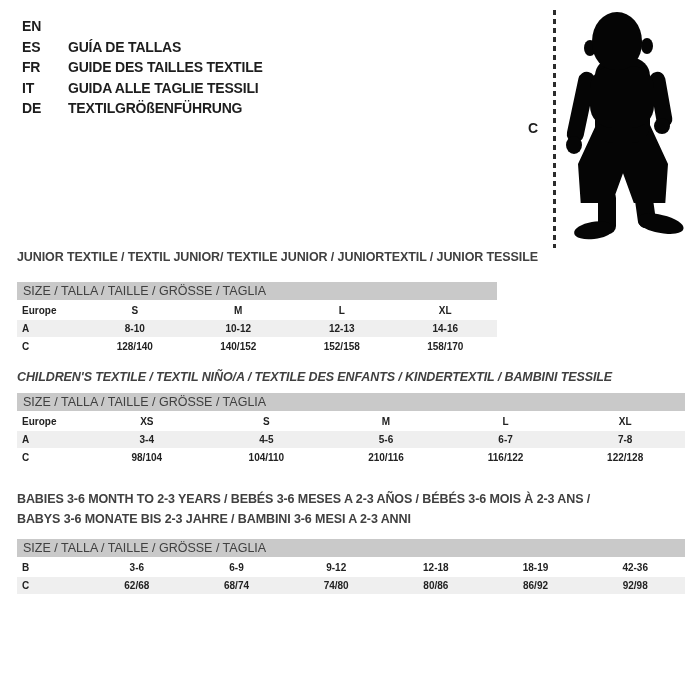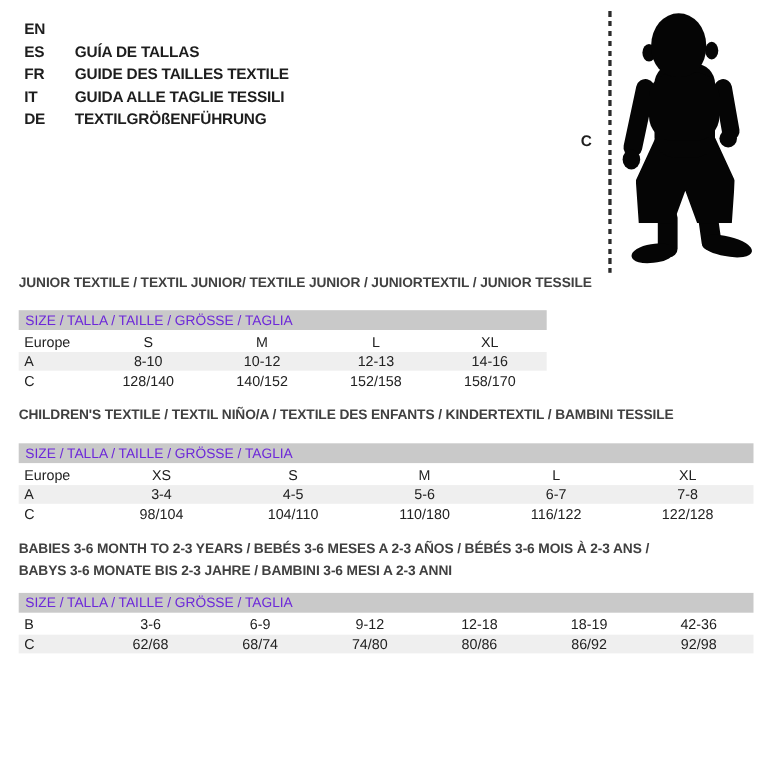--- a/index.html
+++ b/index.html
@@ -38,30 +38,30 @@
   .b-foot-l { left:14px; top:214px; width:38px; height:17px; border-radius:55% 45% 45% 55%; transform:rotate(-8deg); }
   .b-foot-r { left:78px; top:207px; width:46px; height:18px; border-radius:45% 55% 55% 45%; transform:rotate(12deg); }
 
   
   .size-section { position:absolute; left:17px; width:668px; }
   .sec-junior   { top:250px; }
   .sec-children { top:370px; }
   .sec-babies   { top:492px; }
   .sec-title { font-size:12.5px; font-weight:700; letter-spacing:-0.1px; line-height:15px; color:#404040; }
   .sec-title.first { margin-bottom:17px; }
-  .sec-children .sec-title.first { margin-bottom:18px; }
+  .sec-children .sec-title.first { margin-bottom:8px;font-style:italic; }
   .sec-babies .sec-title.first { margin-bottom:5px; }
   .sec-babies .sec-title.line2 { margin-bottom:12px; }
   .size-bar {
     height:18px; line-height:18px; background:var(--bar-bg, #c9c9c9);
-    font-size:12.5px; font-weight:400; color:#6d28d9; padding-left:6px; box-sizing:border-box;
+    font-size:12.5px; font-weight:400; color:#404040; padding-left:6px; box-sizing:border-box;
     margin-bottom:2px;
   }
   .sec-junior .size-bar, .sec-junior .trow { width:480px; }
-  .trow { display:flex; height:17px; line-height:17px; margin-bottom:1px; font-size:13px; font-weight:400; color:#222; }
+  .trow { display:flex; height:17px; line-height:17px; margin-bottom:1px; font-size:10px; font-weight:700; color:#222; }
   .trow.shaded { background:var(--row-alt, #efefef); }
   .cell { flex:1; text-align:center; white-space:nowrap; }
   .cell.label { flex:none; text-align:left; padding-left:5px; box-sizing:border-box; }
   .sec-junior .cell.label { width:66px; }
   .sec-children .cell.label, .sec-babies .cell.label { width:70px; }
 
   
   .notes { position:absolute; left:17px; top:628px; }
   .note-line { font-size:12px; font-weight:700; line-height:20px; letter-spacing:-0.1px; color:#111; }
 </style>
@@ -157,21 +157,21 @@
           <div class="cell">3-4</div>
           <div class="cell">4-5</div>
           <div class="cell">5-6</div>
           <div class="cell">6-7</div>
           <div class="cell">7-8</div>
         </div>
         <div class="trow">
           <div class="cell label">C</div>
           <div class="cell">98/104</div>
           <div class="cell">104/110</div>
-          <div class="cell">110/180</div>
+          <div class="cell">210/116</div>
           <div class="cell">116/122</div>
           <div class="cell">122/128</div>
         </div>
       </div>
   </section>
 
   <section class="size-section sec-babies">
     <div class="sec-title first">BABIES 3-6 MONTH TO 2-3 YEARS / BEBÉS 3-6 MESES A 2-3 AÑOS / BÉBÉS 3-6 MOIS À 2-3 ANS /</div>
     <div class="sec-title line2">BABYS 3-6 MONATE BIS 2-3 JAHRE / BAMBINI 3-6 MESI A 2-3 ANNI</div>
     <div class="size-bar">SIZE / TALLA / TAILLE / GRÖSSE / TAGLIA</div>

